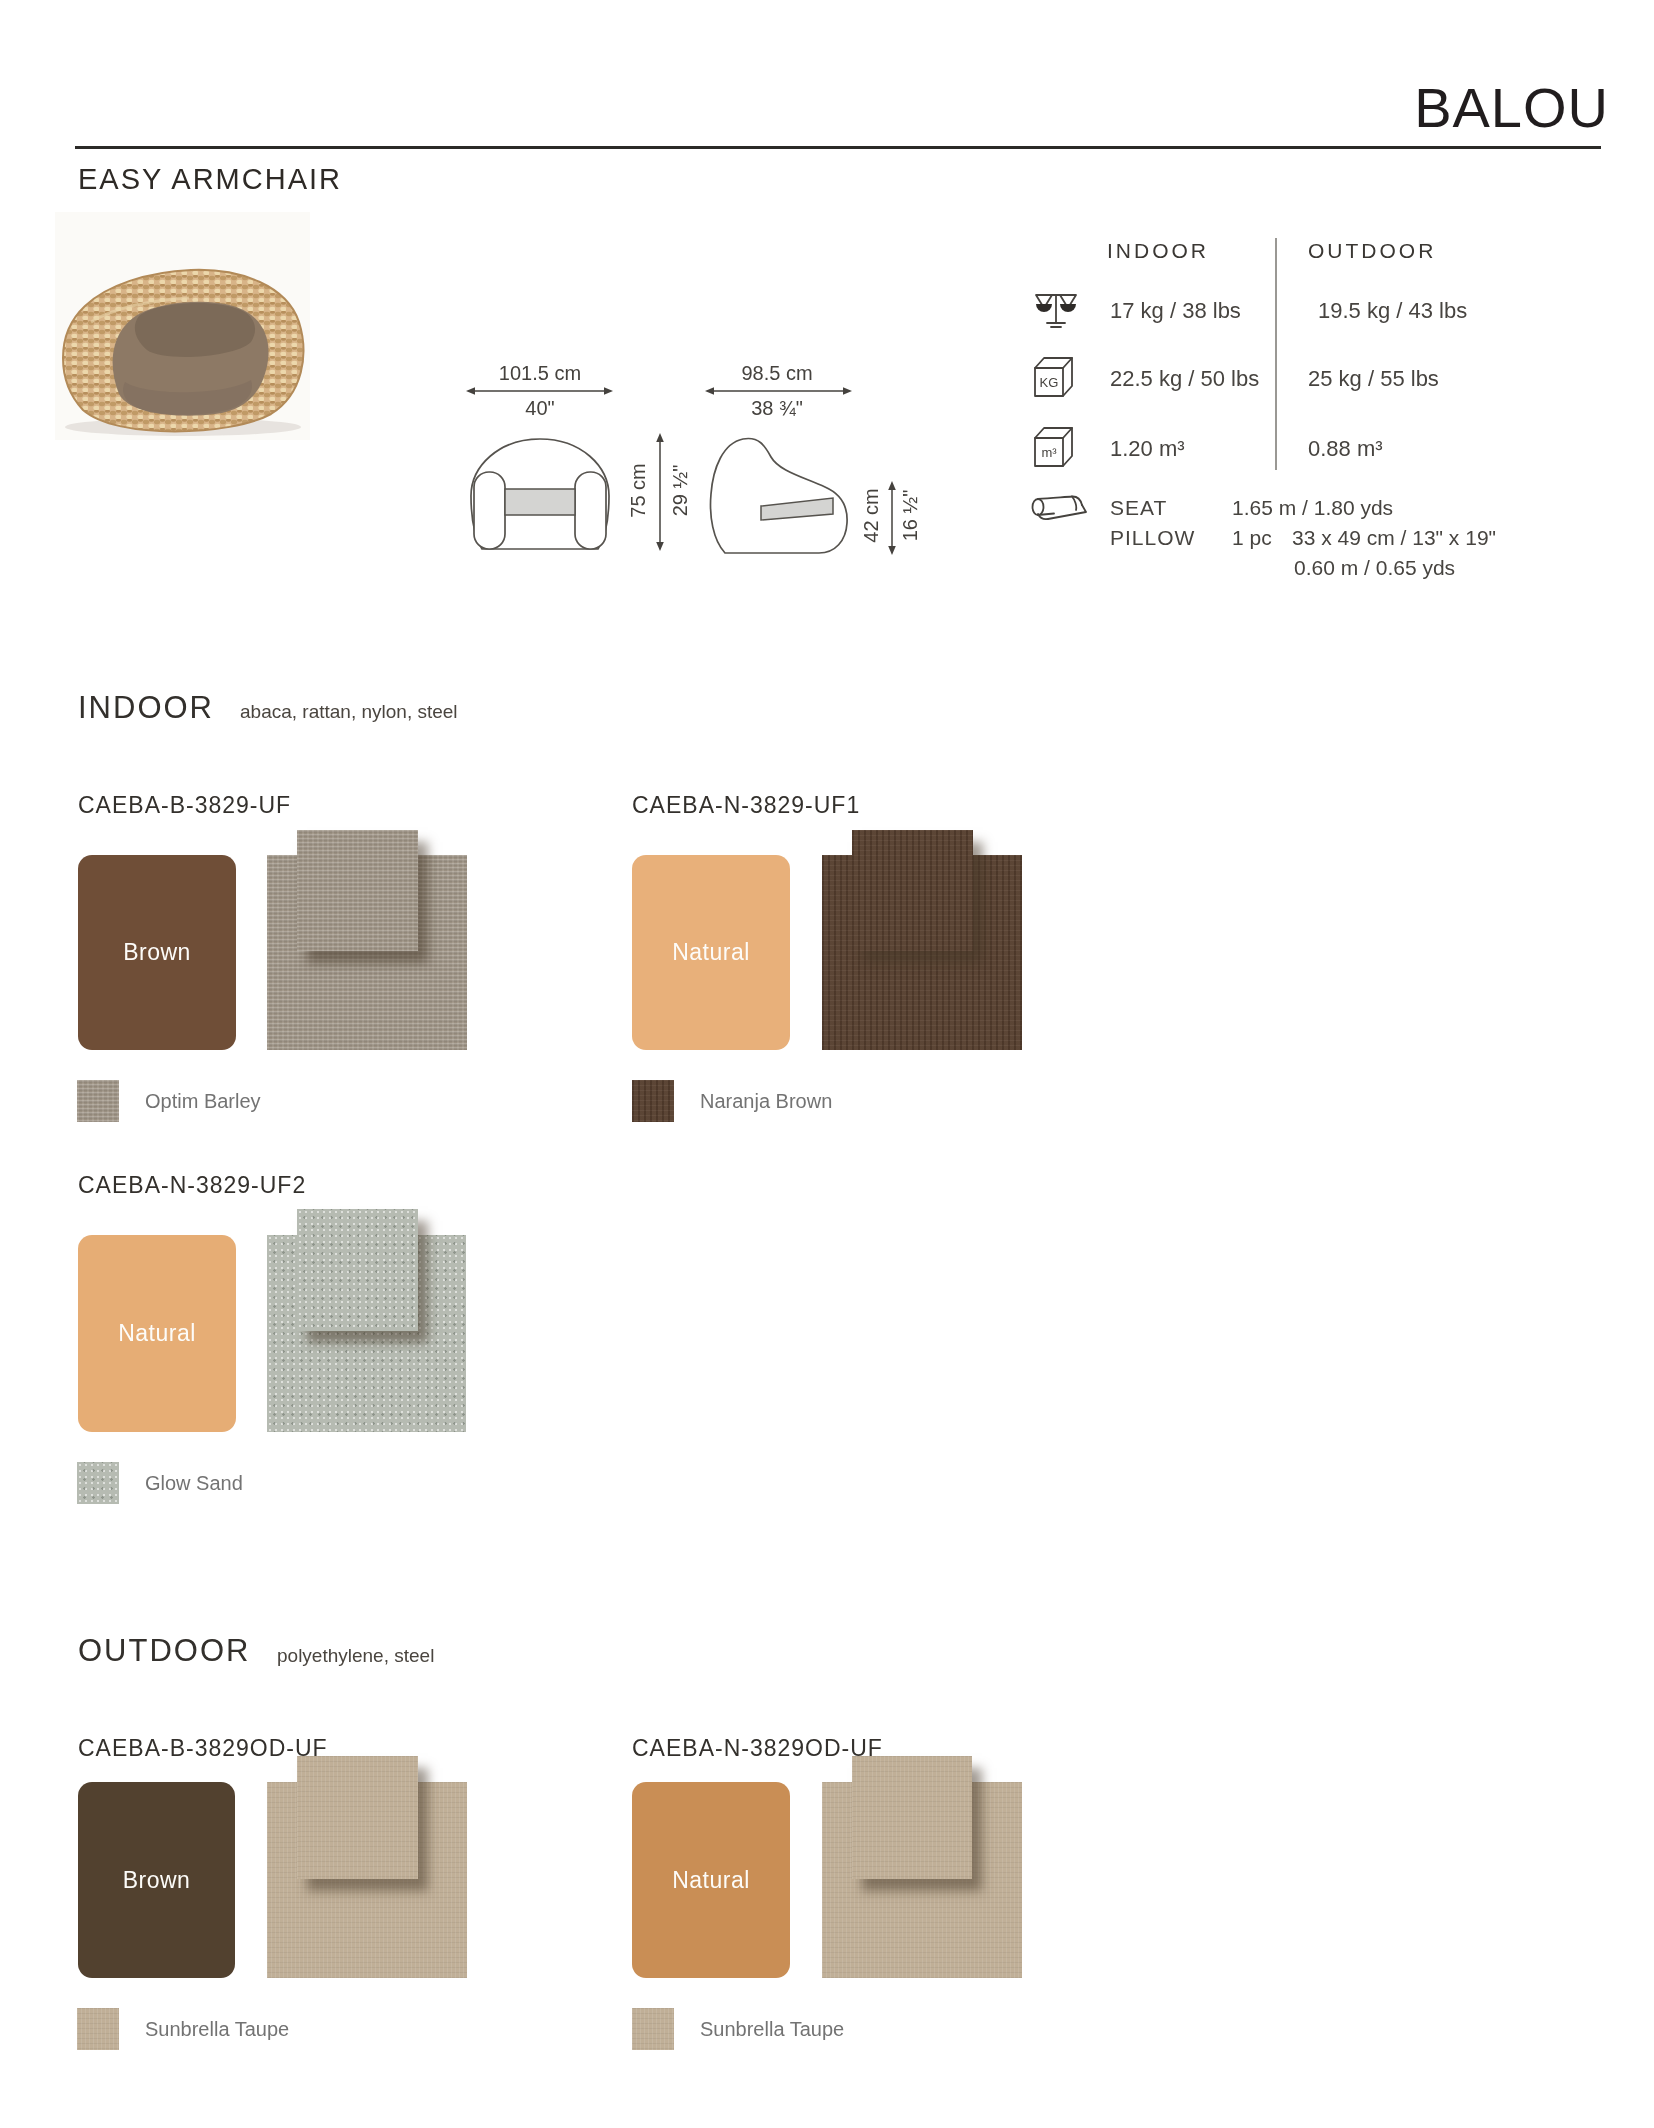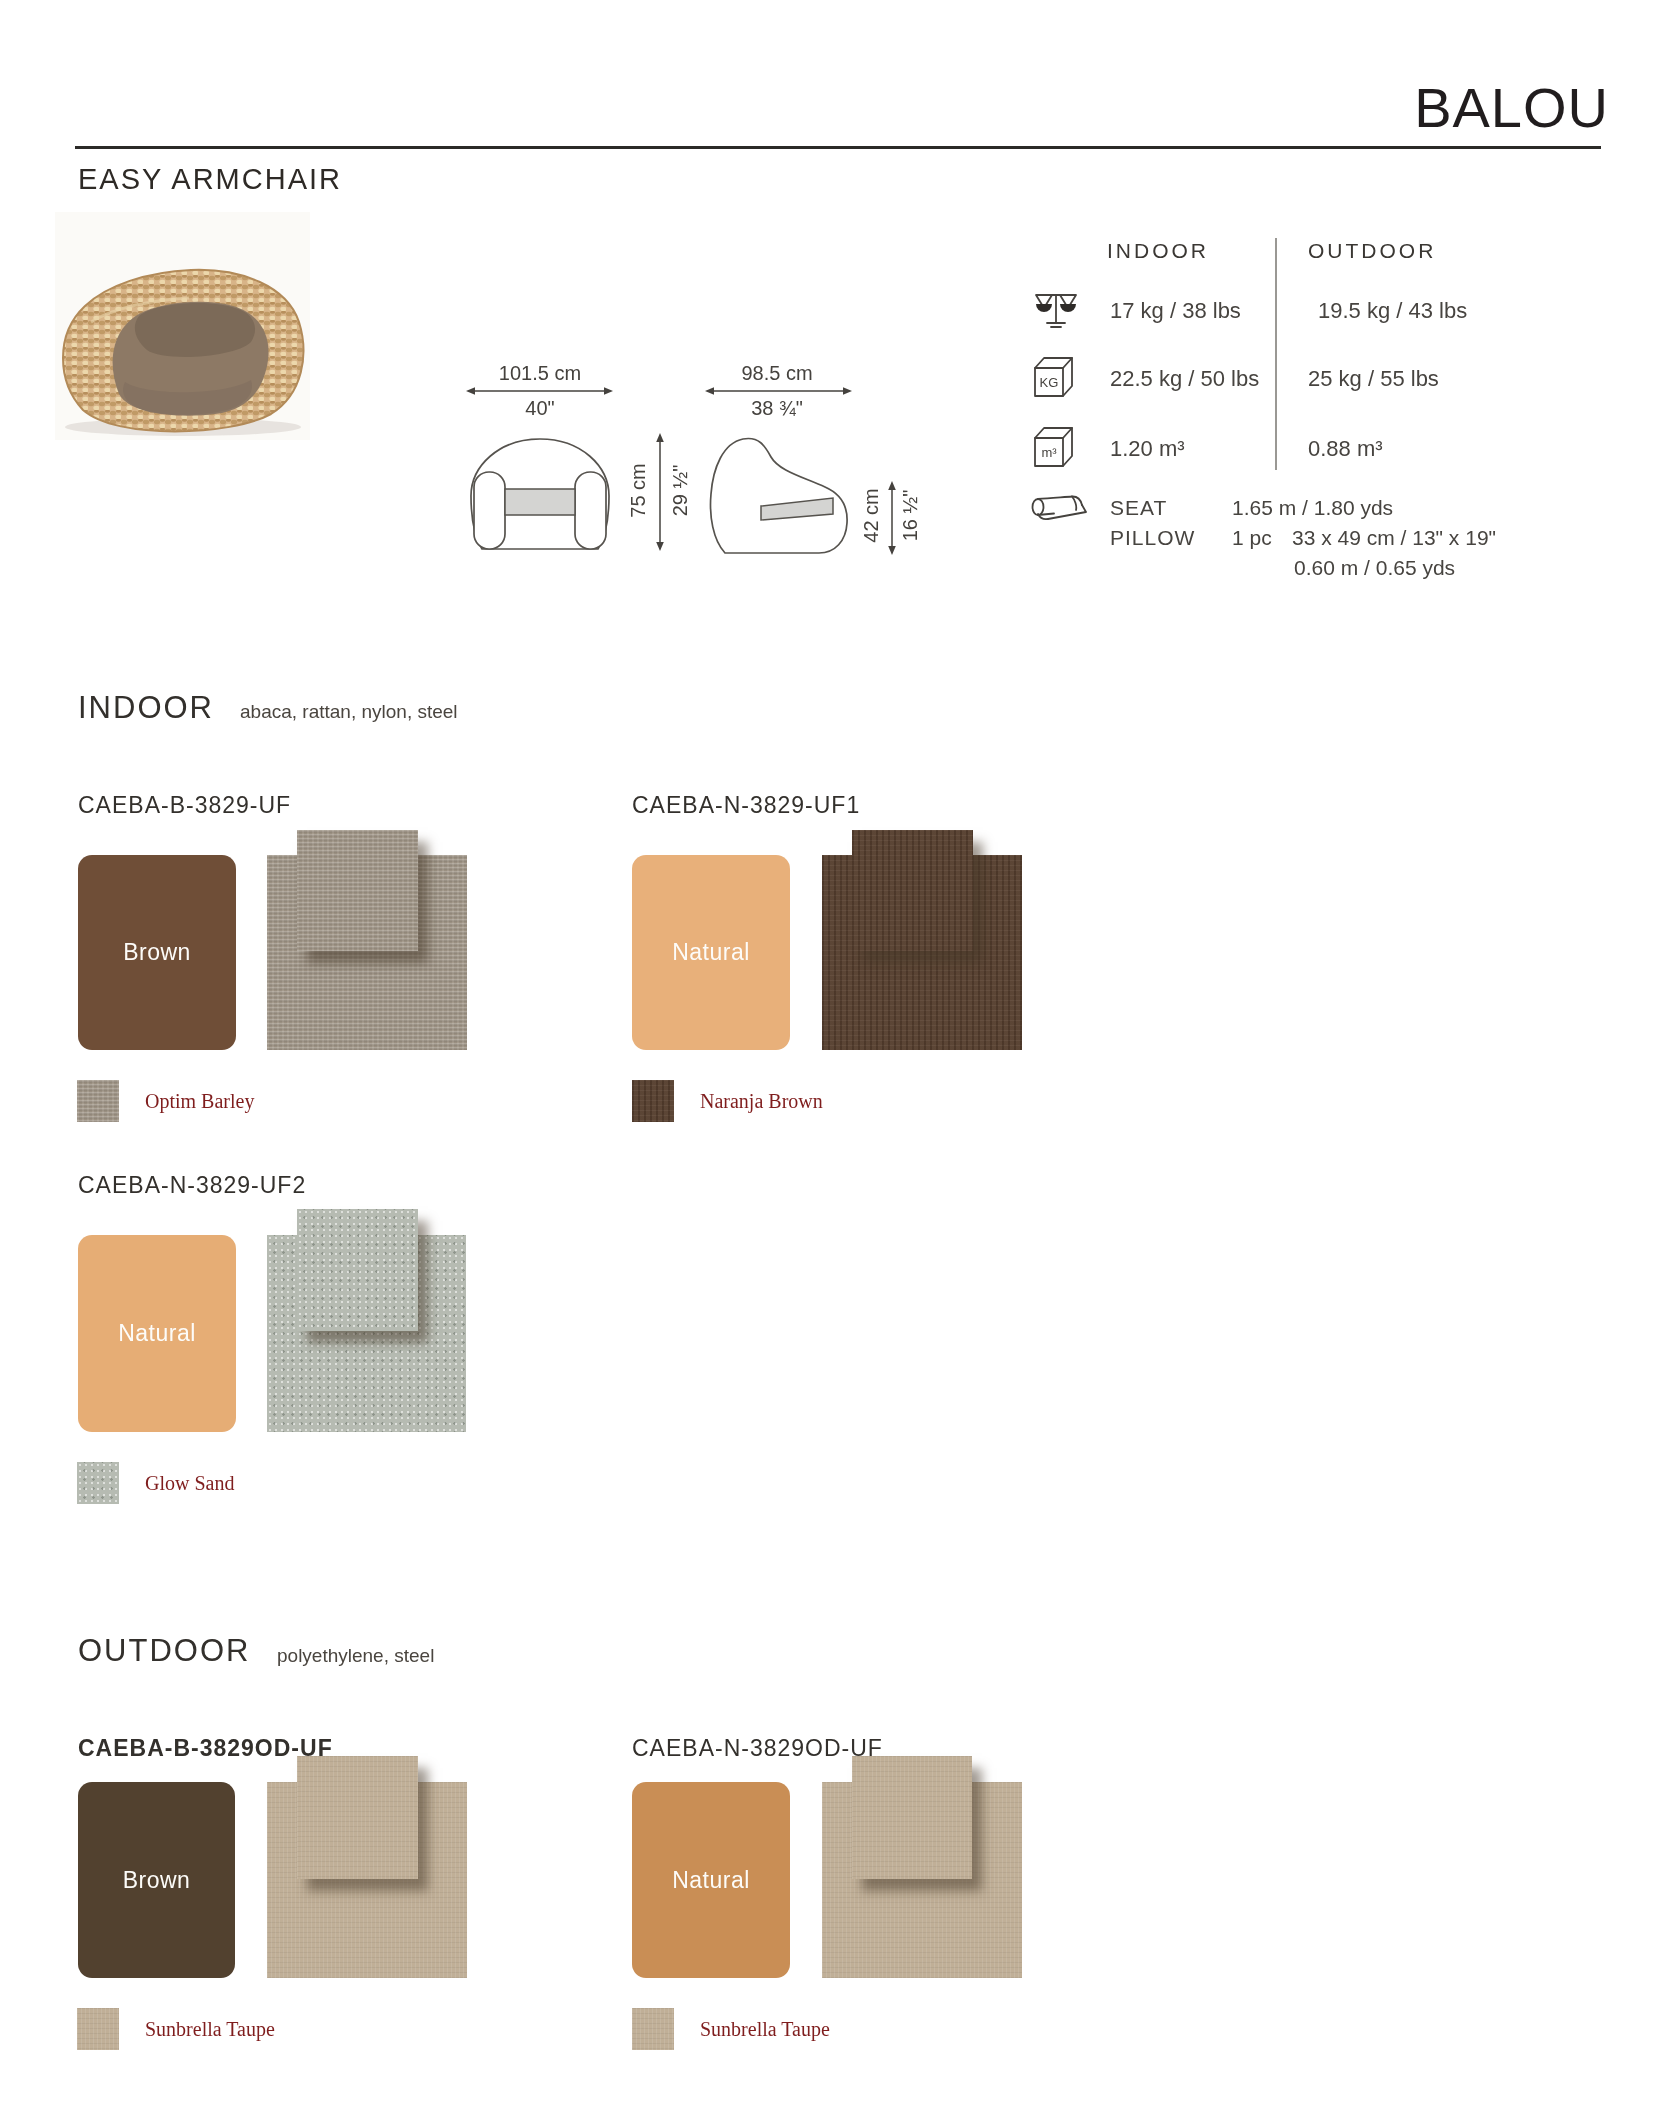--- a/index.html
+++ b/index.html
@@ -22,21 +22,21 @@
   .dim{font-size:20px;color:#45423e;text-align:center;}
   .dim-sub{font-size:20px;color:#45423e;text-align:center;}
   .vlabel{position:absolute;width:130px;text-align:center;transform:rotate(-90deg);
           font-size:20px;color:#45423e;white-space:nowrap;}
   
   .section-title{font-size:31px;letter-spacing:2px;color:#33302c;}
   .section-materials{font-size:19px;color:#4a453f;}
   .sku-title{font-size:23px;letter-spacing:1px;color:#33302c;white-space:nowrap;}
   .frame-swatch{display:flex;align-items:center;justify-content:center;border-radius:14px;}
   .frame-label{color:#fdfcf9;font-size:23px;letter-spacing:0.5px;}
-  .legend-label{font-size:20px;color:#7f1d1d;font-family:Liberation Serif, serif;}
+  .legend-label{font-size:20px;color:#737373;}
   
   .fabric-optim{
     background-color:#9d9283;
     background-image:
       repeating-linear-gradient(180deg, rgba(255,255,255,0.20) 0px, rgba(255,255,255,0.20) 1px, rgba(0,0,0,0.10) 2px, rgba(255,255,255,0.02) 3px, rgba(255,255,255,0.02) 4px),
       repeating-linear-gradient(90deg, rgba(255,255,255,0.07) 0px, rgba(255,255,255,0.07) 2px, rgba(0,0,0,0.03) 2px, rgba(0,0,0,0.03) 5px);
   }
   .fabric-naranja{
     background-color:#5a4231;
     background-image:
@@ -208,21 +208,21 @@
     <span class="frame-label">Natural</span>
   </div>
   <div class="abs fabric-glow" style="left: 267px; top: 1235px; width: 199px; height: 197px; background-color: rgb(182, 187, 178);"></div>
   <div class="abs fabric-glow fabric-overlay" style="left:297px;top:1209px;width:121px;height:122px;"></div>
   <div class="abs fabric-glow" style="left:77px;top:1462px;width:42px;height:42px;"></div>
   <div class="abs legend-label" style="left:145px;top:1472px;">Glow Sand</div>
 
   <div class="abs section-title" style="left:78px;top:1633px;">OUTDOOR</div>
   <div class="abs section-materials" style="left:277px;top:1645px;">polyethylene, steel</div>
 
-  <div class="abs sku-title" style="left:78px;top:1735px;font-weight:bold;">CAEBA-B-3829OD-UF</div>
+  <div class="abs sku-title" style="left:78px;top:1735px;">CAEBA-B-3829OD-UF</div>
   <div class="abs frame-swatch" style="left: 78px; top: 1782px; width: 157px; height: 196px; background-color: rgb(82, 65, 47);" title="Brown">
     <span class="frame-label">Brown</span>
   </div>
   <div class="abs fabric-taupe" style="left: 267px; top: 1782px; width: 200px; height: 196px; background-color: rgb(192, 175, 151);"></div>
   <div class="abs fabric-taupe fabric-overlay" style="left:297px;top:1756px;width:121px;height:123px;"></div>
   <div class="abs fabric-taupe" style="left:77px;top:2008px;width:42px;height:42px;"></div>
   <div class="abs legend-label" style="left:145px;top:2018px;">Sunbrella Taupe</div>
 
   <div class="abs sku-title" style="left:632px;top:1735px;">CAEBA-N-3829OD-UF</div>
   <div class="abs frame-swatch" style="left: 632px; top: 1782px; width: 158px; height: 196px; background-color: rgb(201, 142, 85);" title="Natural">

